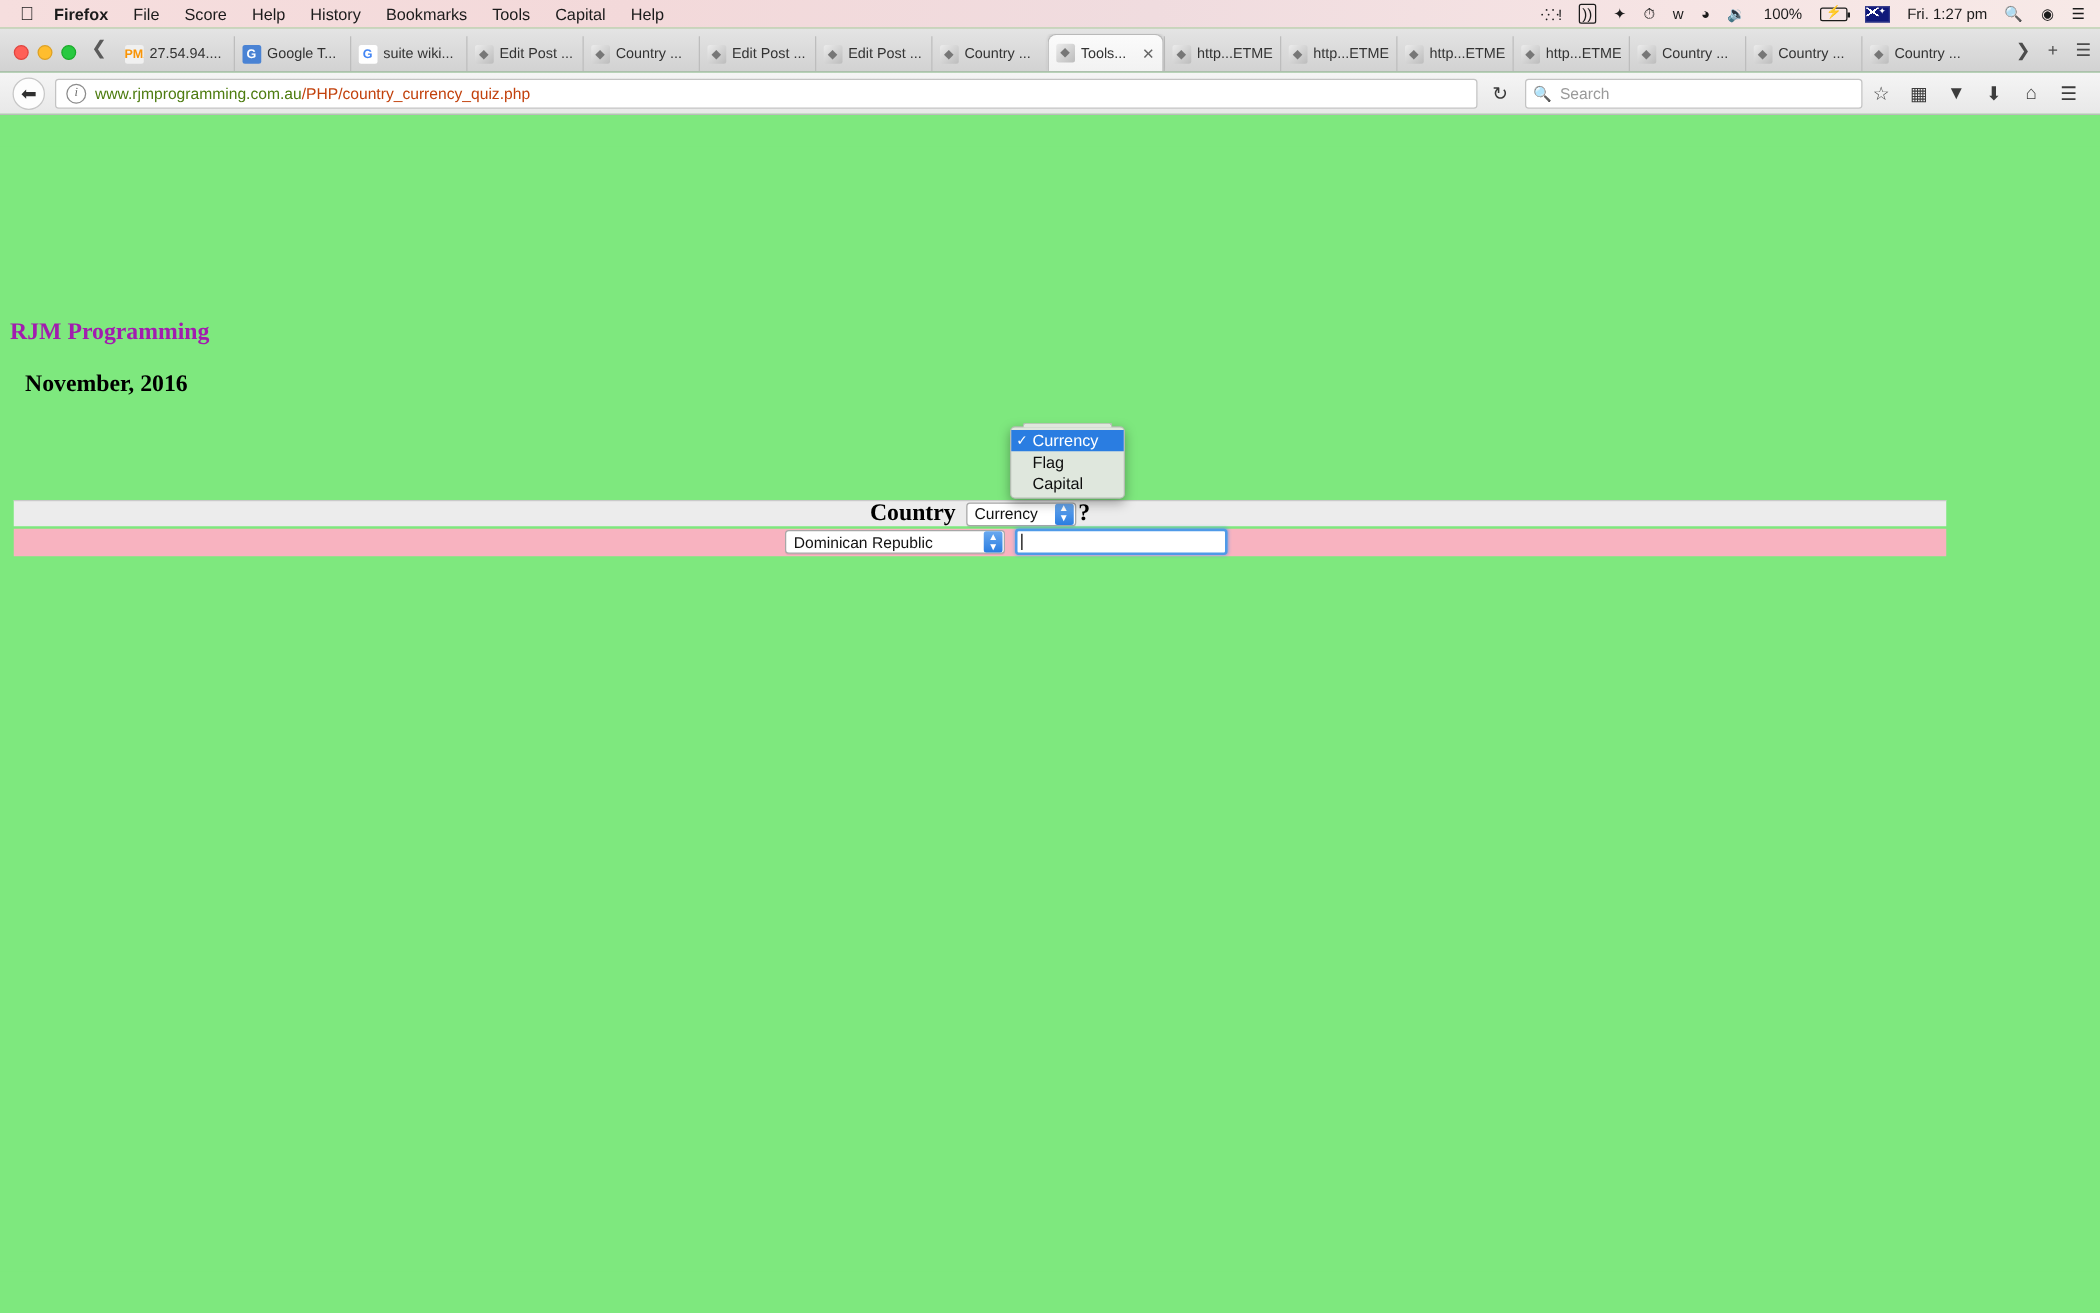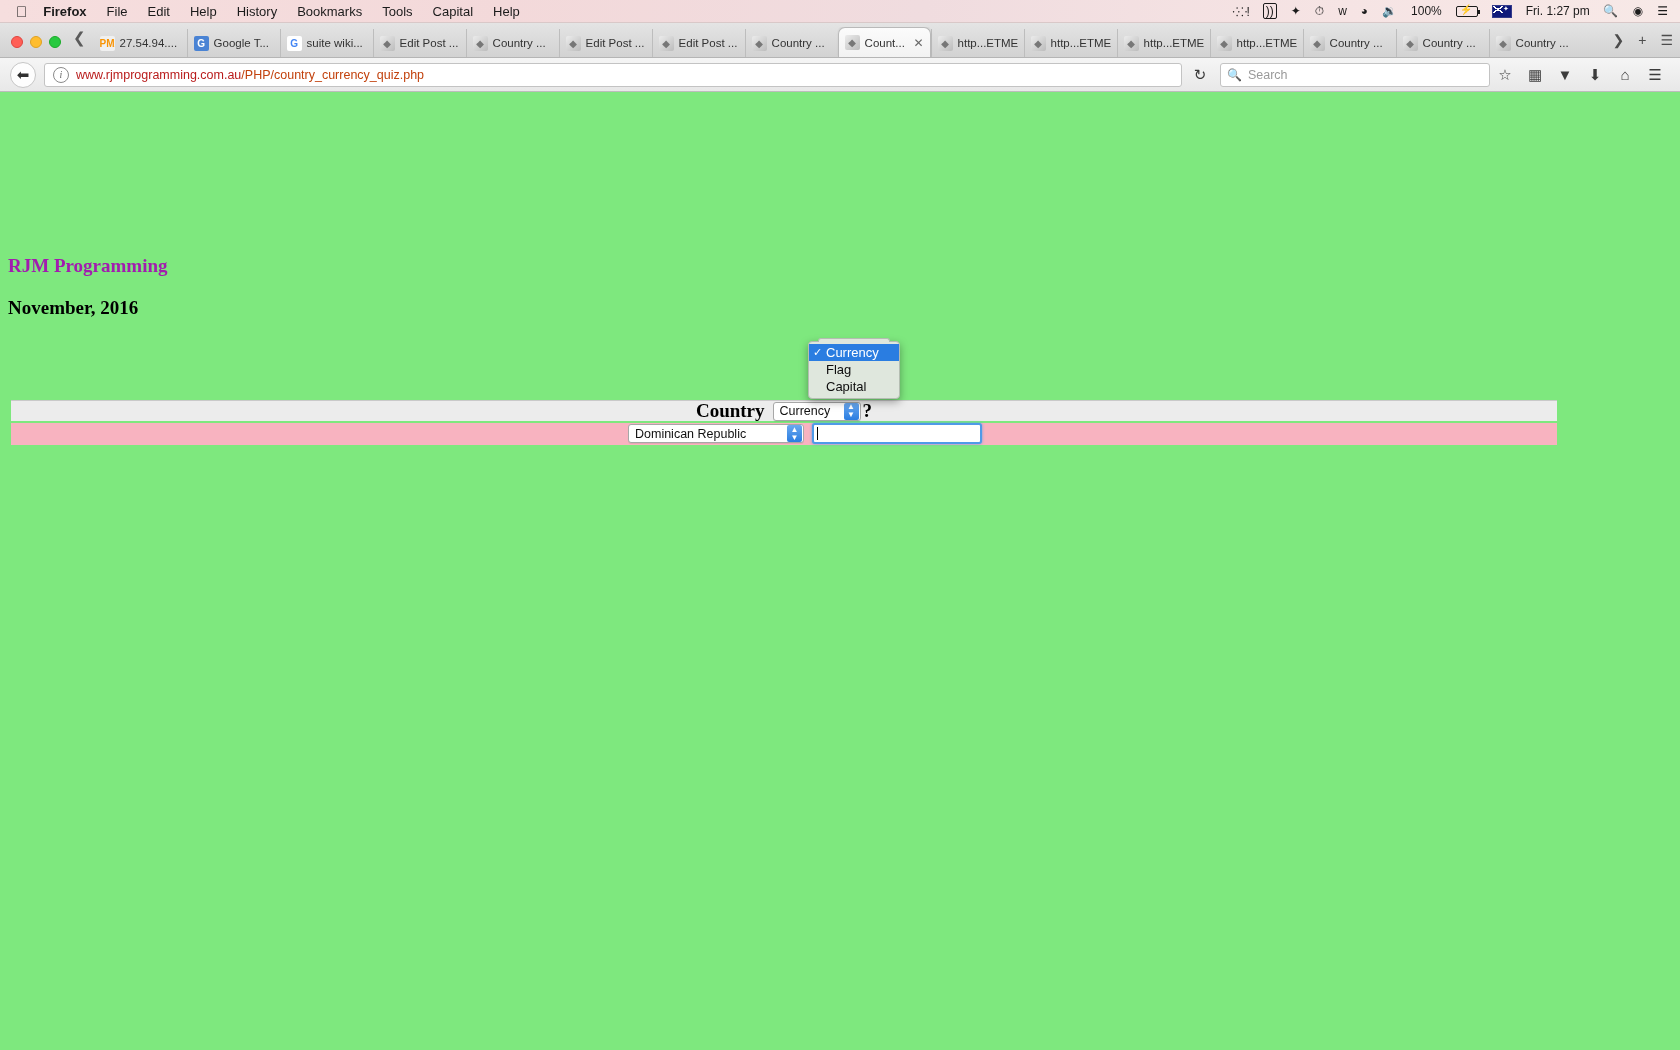--- a/index.html
+++ b/index.html
@@ -111,21 +111,21 @@
     background: #fff; border: 1px solid #c3c3c3; border-radius: 3px;
     display:flex; align-items:center; padding: 0 4px;
     font-size: 12.5px; color: #1f1f1f;
   }
   #urlbar .idicon {
     width:16px;height:16px;border-radius:50%;border:1px solid #8b8b8b;color:#6a6a6a;
     font-size:10px; display:flex;align-items:center;justify-content:center; margin: 0 7px 0 4px; font-style: italic;
     font-family: "Liberation Serif", serif;
   }
   #urlbar .urltext { white-space:nowrap; overflow:hidden; }
-  #urlbar .urltext .host { color:#b91c1c; }
+  #urlbar .urltext .host { color:#4d7c0f; }
   #urlbar .urltext .path { color:#c2410c; }
   #reload { width:28px; text-align:center; color:#3a3a3a; font-size:15px; }
   #searchbar {
     width: 270px; height: 24px; margin-left: 6px;
     background:#fff; border:1px solid #c3c3c3; border-radius:3px;
     display:flex; align-items:center; padding: 0 6px; font-size:12.5px; color:#9a9a9a;
   }
   #searchbar .sicon { margin-right:6px; color:#6d6d6d; font-size:12px; }
   #navbar .tool { width:30px; text-align:center; color:#3c3c3c; font-size:15px; }
 
@@ -161,21 +161,21 @@
     content:""; position:absolute; left:0; top:0; width:9.5px; height:7px; background:#010066;
   }
   .flagMY::after {
     content:"☽"; position:absolute; left:1px; top:-3px; color:#ffcc00; font-size:8px; line-height:10px;
   }
   #author {
     position:absolute; left: 8px; top: 138px;
     font-family: "Liberation Serif", serif; font-weight:bold; font-size:19px; color:#a21caf;
   }
   #dateline {
-    position:absolute; left: 8px; top: 180px;
+    position:absolute; left: 20px; top: 180px;
     font-family: "Liberation Serif", serif; font-weight:bold; font-size:19px; color:#000;
   }
 
   
   #row1 {
     position:absolute; left: 11px; top: 283px; width: 1546px; height: 21px;
     background: #ececec; border-top:1px solid #c9c9c9;
     display:flex; align-items:center; justify-content:center;
   }
   #row1 .qlabel {
@@ -242,21 +242,21 @@
   #dropdown .ditem .chk { width: 13px; font-size: 11px; display:inline-block; }
   #dropdown .ditem.sel { background:#2a7de1; color:#fff; }
 </style>
 </head>
 <body>
 
 <div id="menubar">
   <span class="apple"></span>
   <span class="mi bold">Firefox</span>
   <span class="mi">File</span>
-  <span class="mi">Edit</span>
+  <span class="mi">Score</span>
   <span class="mi">Help</span>
   <span class="mi">History</span>
   <span class="mi">Bookmarks</span>
   <span class="mi">Tools</span>
   <span class="mi">Capital</span>
   <span class="mi">Help</span>
   <span class="spacer"></span>
   <span class="right">
     <span class="ri" style="letter-spacing:-1px;">⁖⁘!</span>
     <span class="ri" style="border:1.5px solid #1b1b1b;border-radius:2px;padding:0 2px;">))</span>
@@ -318,21 +318,21 @@
       <div class="tab">
           <span class="favicon fav-doc">◆</span>
           <span class="tlabel">Edit Post ...</span>
         </div>
       <div class="tab">
           <span class="favicon fav-doc">◆</span>
           <span class="tlabel">Country ...</span>
         </div>
       <div class="tab active">
           <span class="favicon fav-doc">◆</span>
-          <span class="tlabel">Count...</span>
+          <span class="tlabel">Tools...</span>
           <span class="tclose">✕</span>
         </div>
       <div class="tab">
           <span class="favicon fav-doc">◆</span>
           <span class="tlabel">http...ETME</span>
         </div>
       <div class="tab">
           <span class="favicon fav-doc">◆</span>
           <span class="tlabel">http...ETME</span>
         </div>

